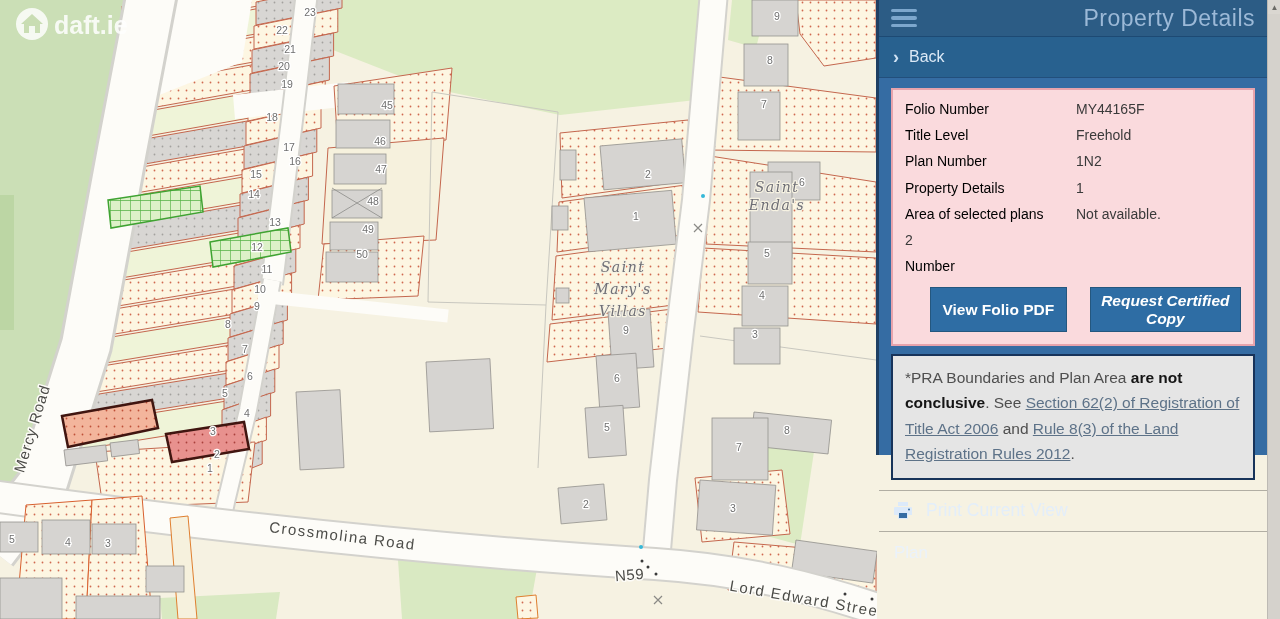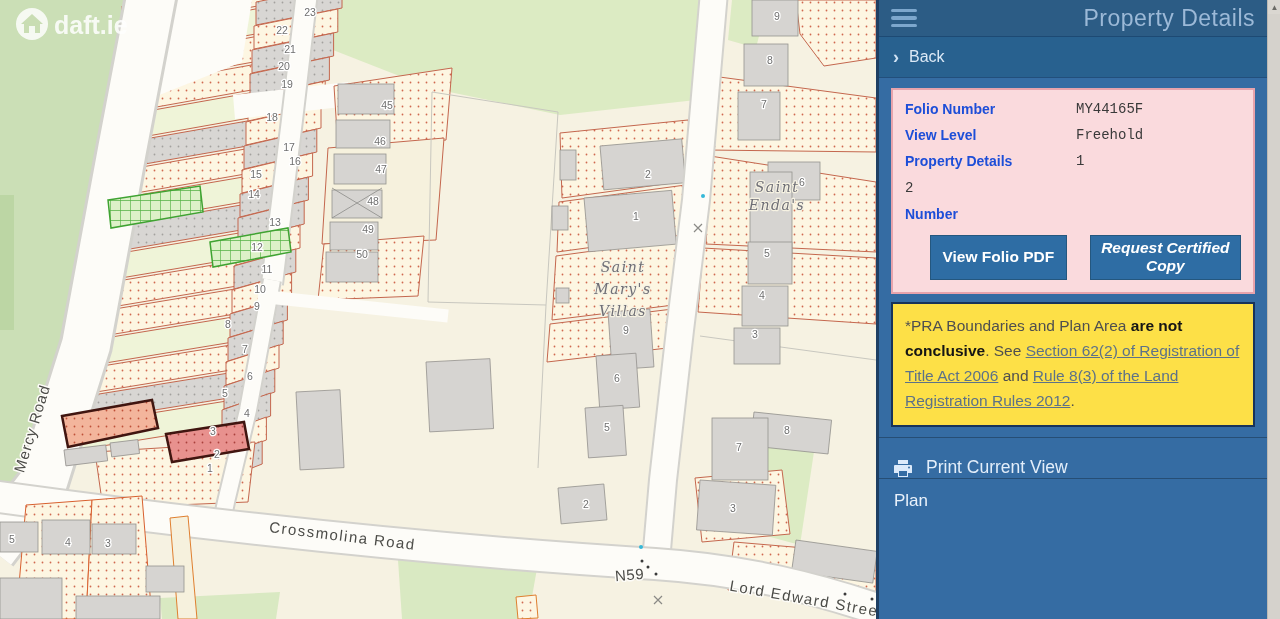--- a/index.html
+++ b/index.html
@@ -11,48 +11,48 @@
   #map{position:absolute;left:0;top:0;width:877px;height:490px;}
   #map svg{display:block;}
   .pnum{font:10.5px "Liberation Sans",sans-serif;fill:#6f6f6f;text-anchor:middle;
         paint-order:stroke;stroke:#ffffff;stroke-width:2.6px;stroke-linejoin:round;}
   .rlabel{font:15px "Liberation Sans",sans-serif;fill:#4c4c48;text-anchor:middle;
         paint-order:stroke;stroke:#fdfcf8;stroke-width:3px;stroke-linejoin:round;}
   .plabel{font:italic 14px "DejaVu Serif",serif;fill:#6e6e76;text-anchor:middle;
         letter-spacing:1.5px;paint-order:stroke;stroke:#f6f2e2;stroke-width:2.5px;stroke-linejoin:round;}
 
   
-  #panel{position:absolute;left:876px;top:0;width:391px;height:619px;
+  #panel{position:absolute;left:876px;top:0;width:391px;height:455px;
          background:var(--panel-body,#356ca3);border-left:3px solid #1e3f63;}
   .panel-header{height:36px;background:var(--panel-header,#2c5c85);display:flex;
          align-items:center;padding:0 12px;}
   .hamburger{width:26px;display:flex;flex-direction:column;gap:4px;cursor:pointer;}
   .hamburger span{display:block;height:3.5px;background:#7da7cd;border-radius:2px;}
   .panel-title{flex:1;text-align:right;font-size:23px;color:#9cb9d7;letter-spacing:.5px;}
   .back-row{height:42px;background:var(--panel-back,#28618f);display:flex;align-items:center;
          padding:0 14px;color:#dce9f6;font-size:16px;cursor:pointer;
          border-top:1px solid #1d4a74;border-bottom:1px solid #224f7c;}
   .back-chev{color:#cfe2f4;font-size:18px;font-weight:bold;margin-right:10px;line-height:1;}
   .details-card{margin:10px 12px 0 12px;background:var(--details-bg,#fadadd);
          border:2px solid var(--details-border,#e7a3ac);padding:10px 12px 12px 12px;}
   .drow{display:grid;grid-template-columns:163px 1fr;column-gap:8px;margin-bottom:8px;
         font-size:14px;line-height:1.3;}
-  .dlabel{font-weight:bold;color:#1d4ed8;}
-  .dval{color:#3a3a3a;font-family:Liberation Mono, monospace;}
+  .dlabel{font-weight:normal;color:#000000;}
+  .dval{color:#3a3a3a;}
   .btn-row{display:flex;gap:23px;margin-top:12px;padding-left:25px;}
   .pbtn{border:1px solid #24577f;background:var(--accent-button,#2e6da4);color:#fff;
         font-family:"Liberation Sans",sans-serif;font-size:15.5px;font-weight:bold;
         height:45px;cursor:pointer;padding:0 6px;}
   .pbtn.left{flex:1;}
   .pbtn.right{flex:1.12;font-style:italic;}
-  .disclaimer{margin:8px 12px 0 12px;background:#fde047;border:2px solid #17335a;
+  .disclaimer{margin:8px 12px 0 12px;background:#e5e5e5;border:2px solid #17335a;
         padding:9px 12px 12px 12px;font-size:15.5px;color:#4f4f4f;line-height:1.62;}
   .disclaimer b{color:#151515;}
   .disclaimer a{color:#5d7288;text-decoration:underline;cursor:pointer;}
-  .print-row{margin-top:10px;height:42px;display:flex;align-items:flex-end;gap:13px;
+  .print-row{margin-top:10px;height:42px;display:flex;align-items:center;gap:13px;
         padding:0 14px;color:#e3eefa;font-size:17.5px;cursor:pointer;
         border-top:1px solid rgba(0,0,0,.28);border-bottom:1px solid rgba(0,0,0,.28);}
   .help-row{height:43px;display:flex;align-items:center;padding:0 15px;color:#eaf2fb;
         font-size:17px;cursor:pointer;}
 
   
   #scrollbar{position:absolute;left:1267px;top:0;width:13px;height:619px;
         background:#d5d2cc;border-left:1px solid #bdbab4;}
   #scrollbar .arrow{width:13px;height:14px;display:flex;align-items:center;justify-content:center;
         font-size:8px;color:#6b6b66;background:#dad7d1;cursor:pointer;}
@@ -330,26 +330,34 @@
       <span class="back-chev">›</span>
       <span>Back</span>
     </div>
 
     <div class="details-card">
       <div class="drow">
         <div class="dlabel">Folio Number</div>
         <div class="dval">MY44165F</div>
       </div>
       <div class="drow">
-        <div class="dlabel">View Level</div>
+        <div class="dlabel">Title Level</div>
         <div class="dval">Freehold</div>
+      </div>
+      <div class="drow">
+        <div class="dlabel">Plan Number</div>
+        <div class="dval">1N2</div>
       </div>
       <div class="drow">
         <div class="dlabel">Property Details</div>
         <div class="dval">1</div>
+      </div>
+      <div class="drow">
+        <div class="dlabel">Area of selected plans</div>
+        <div class="dval">Not available.</div>
       </div>
       <div class="drow">
         <div class="dval">2</div>
       </div>
       <div class="drow">
         <div class="dlabel">Number</div>
       </div>
       <div class="btn-row">
         <button class="pbtn left">View Folio PDF</button>
         <button class="pbtn right">Request Certified Copy</button>

